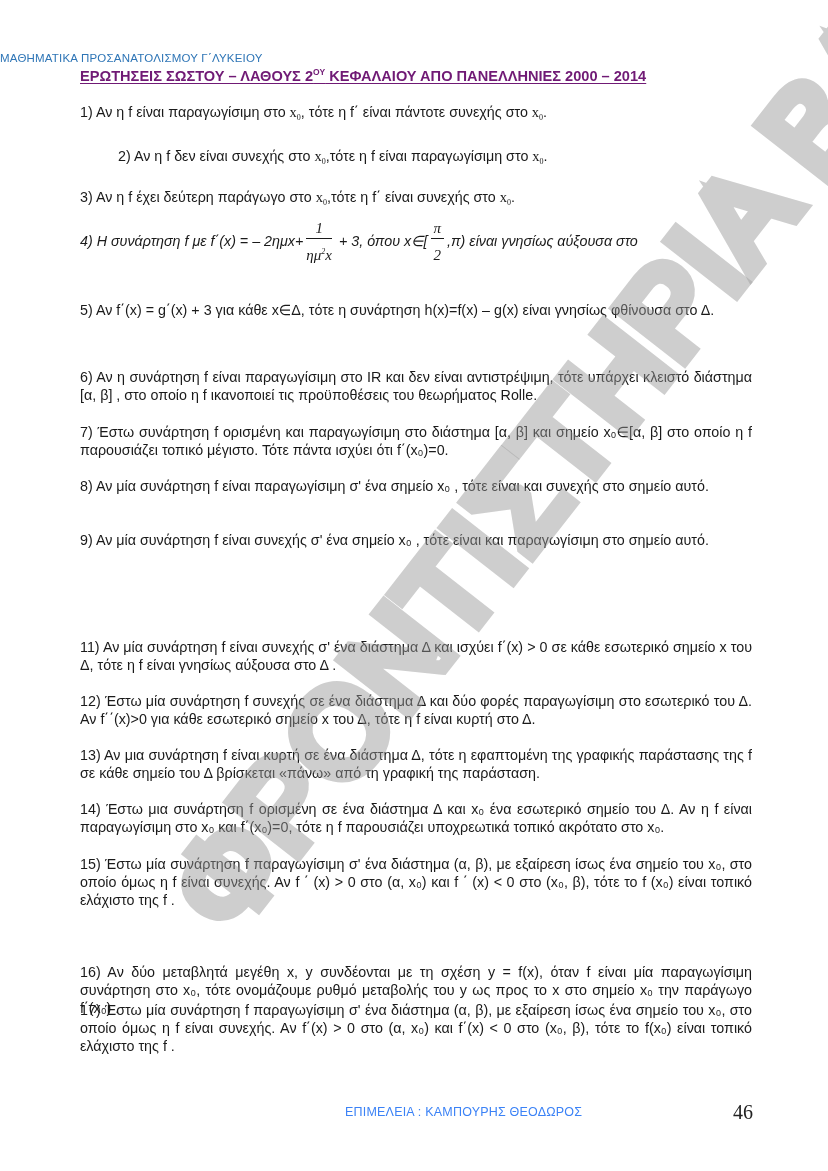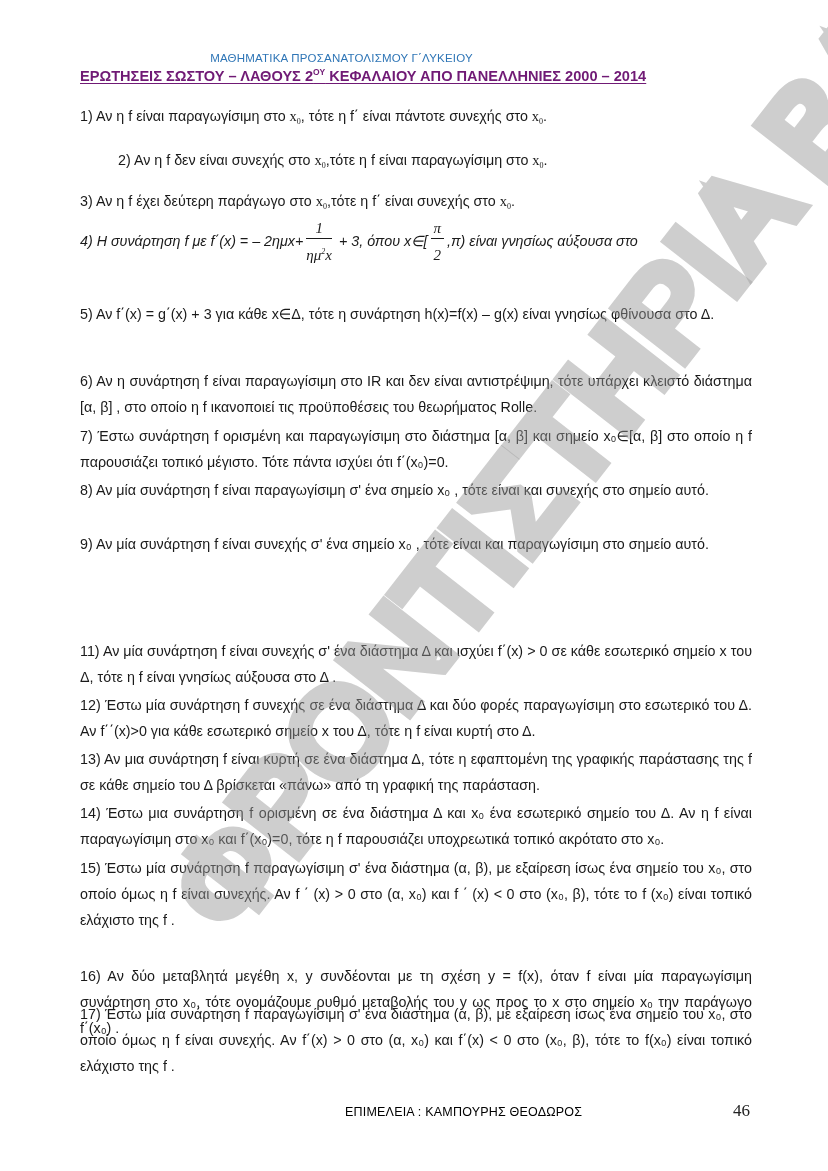--- a/index.html
+++ b/index.html
@@ -1,36 +1,36 @@
 <!DOCTYPE html>
 <html><head>
   <meta charset="utf-8">
   <style>
     html, body { margin: 0; padding: 0; background: #ffffff; }
     body { width: 828px; height: 1171px; position: relative; overflow: hidden;
       font-family: "Liberation Sans", sans-serif; color: #1a1a1a; }
     .page { position: absolute; left: 0; top: 0; width: 828px; height: 1171px; }
-    .running-head { position: absolute; top: 52px; left: 0; width: 683px; text-align: center;
+    .running-head { position: absolute; top: 52px; left: 0; width: 683px; 
       font-family: "Liberation Sans", sans-serif; font-size: 11.5px; color: #2e75b6; letter-spacing: 0.2px; }
     .title { position: absolute; top: 67px; left: 80px; width: 680px; text-align: left;
       font-family: "Liberation Sans", sans-serif; font-weight: bold; font-size: 14.6px; color: #701a75;
       text-decoration: underline; text-underline-offset: 2px; white-space: nowrap; }
     .title sup { font-size: 8.5px; vertical-align: 6px; }
-    .q { position: absolute; left: 80px; width: 672px; font-size: 14.3px; line-height: 26px;
+    .q { position: absolute; left: 80px; width: 672px; font-size: 14.3px; line-height: 18px;
       text-align: justify; color: #1a1a1a; }
     .serif { font-family: "Liberation Serif", serif; font-size: 14.5px; }
     .sub { font-size: 8px; vertical-align: -3px; }
     .frac { display: inline-block; vertical-align: middle; text-align: center;
       font-family: "Liberation Serif", serif; margin: 0 3px; line-height: 1; }
     .frac .num { display: block; border-bottom: 1px solid #1a1a1a; padding: 0 3px 2px 3px; font-size: 15px; }
     .frac .den { display: block; padding-top: 2px; font-size: 15px; margin-top: 7px; }
     .frac .den sup { font-size: 8px; vertical-align: 6px; }
-    .footer-credit { position: absolute; top: 1105px; left: 345px; font-size: 12.5px; color: #000000;
+    .footer-credit { position: absolute; top: 1105px; left: 345px; font-size: 12.5px; color: #3b82f6;
       font-family: "Liberation Sans", sans-serif; letter-spacing: 0.2px; }
-    .page-num { position: absolute; top: 1101px; left: 733px; font-size: 17px; color: #222;
+    .page-num { position: absolute; top: 1101px; left: 733px; font-size: 20px; color: #222;
       font-family: "Liberation Serif", serif; }
     .watermark { position: absolute; left: 40px; top: 520px; width: 820px; text-align: center;
       transform: rotate(-52deg); transform-origin: 50% 50%;
       font-family: "Liberation Sans", sans-serif; font-size: 122px; font-weight: normal;
       color: transparent; -webkit-text-stroke: 14px rgba(150,150,150,0.55);
       letter-spacing: 2px; white-space: nowrap; pointer-events: none; opacity: 0.85; }
   </style>
 </head>
 <body>
 

